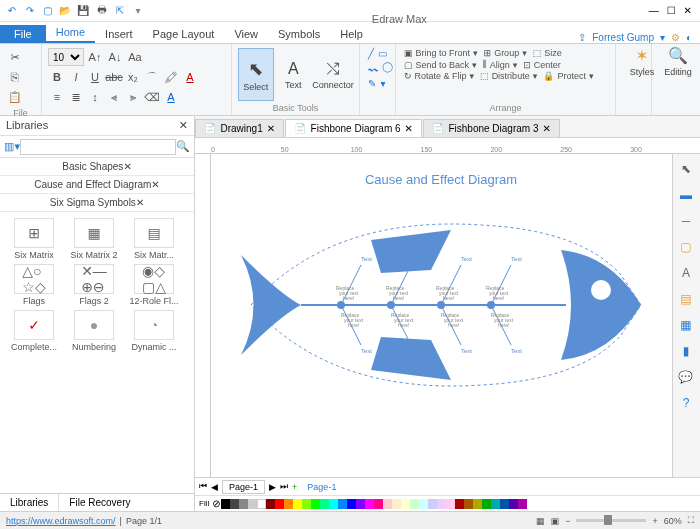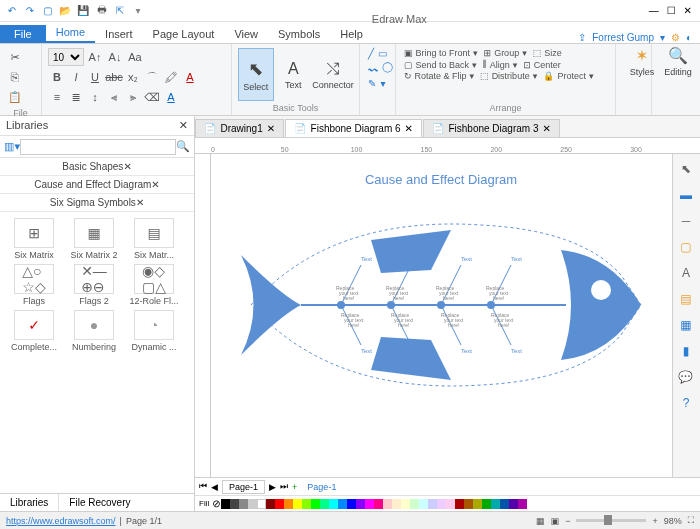--- a/index.html
+++ b/index.html
@@ -440,16 +440,16 @@
   <span style="margin:0 4px">|</span>
   <span>Page 1/1</span>
   <div class="status-right">
     <span>▦</span>
     <span>▣</span>
     <span>−</span>
     <div class="slider">
         <div class="slider-thumb"></div>
       </div>
     <span>+</span>
-    <span>98%</span>
+    <span>60%</span>
     <span>⛶</span>
   </div>
 </div>
 
 </body></html>

